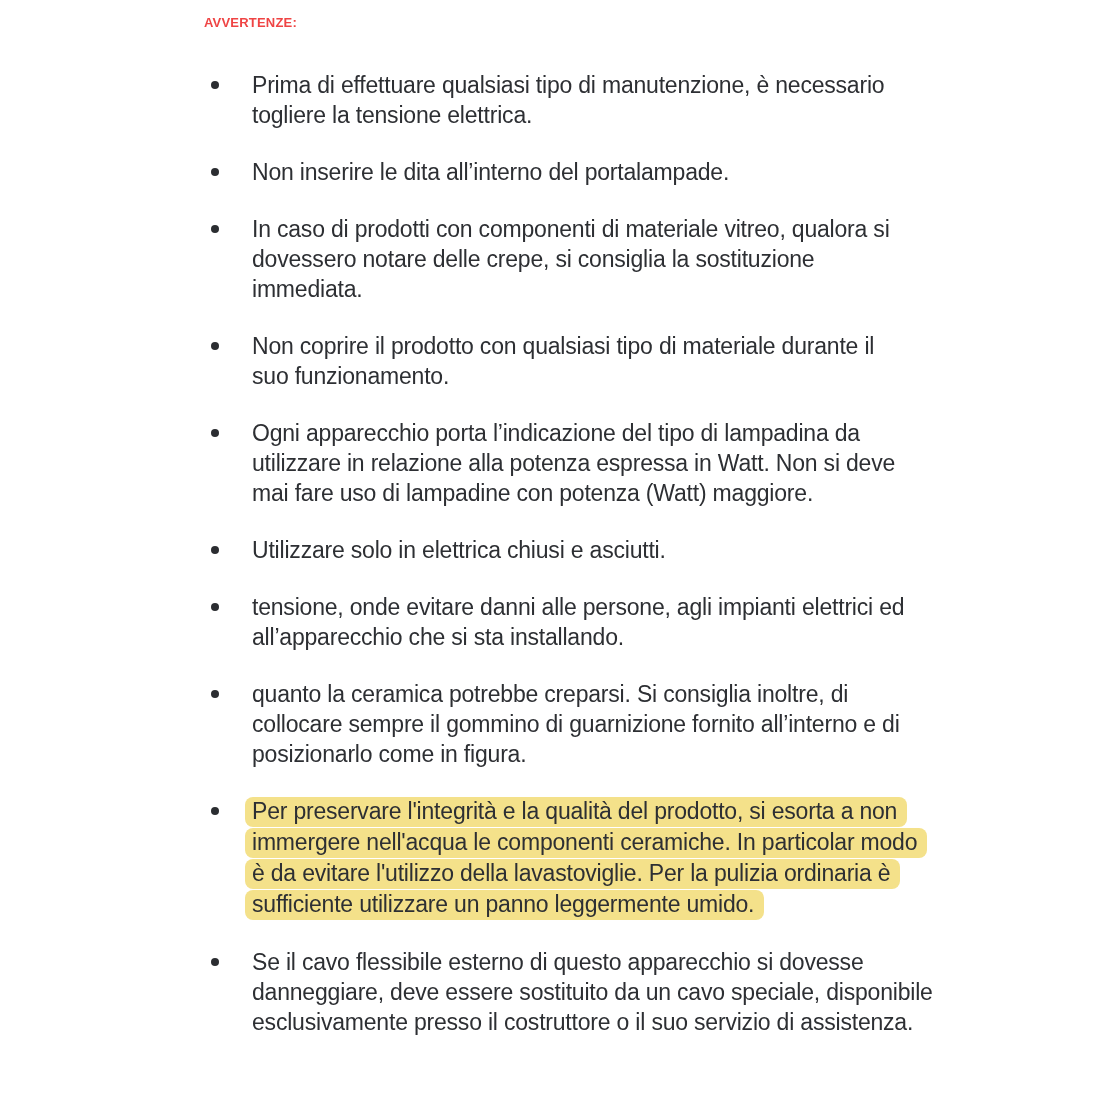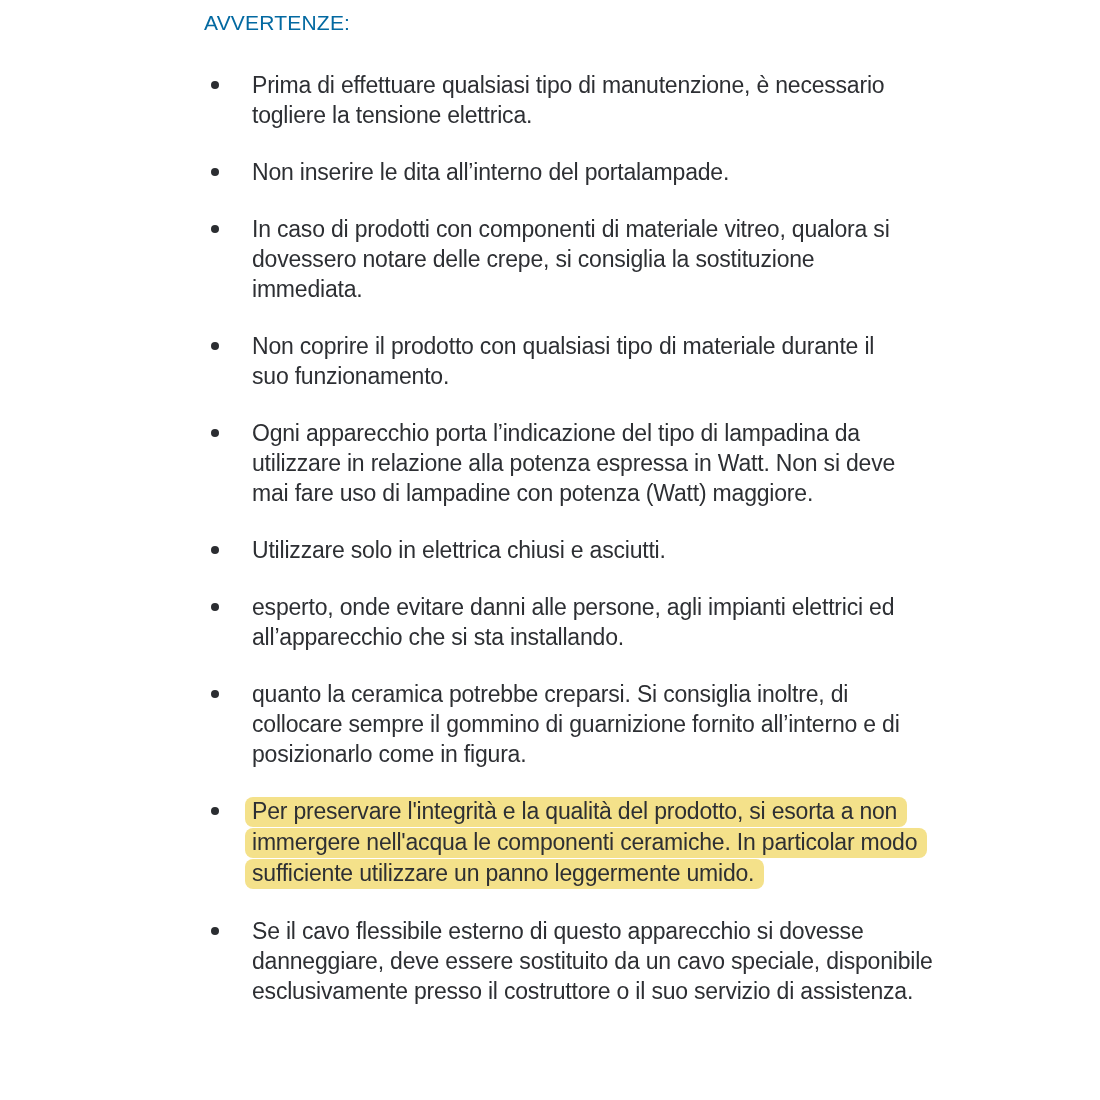--- a/index.html
+++ b/index.html
@@ -15,25 +15,25 @@
     font-family: "Liberation Sans", "DejaVu Sans", sans-serif;
     color: #2d2f33;
   }
   .doc {
     position: absolute;
     left: 204px;
     top: 8px;
     width: 712px;
   }
   .doc-title {
-    font-size: 21px;
-    font-weight: 400;
+    font-size: 13px;
+    font-weight: 700;
     line-height: 30px;
     letter-spacing: 0.2px;
-    color: #0369a1;
+    color: #ef4444;
     margin: 0 0 32px 0;
   }
   .bullet-item {
     position: relative;
     padding-left: 48px;
     margin: 0 0 27px 0;
   }
   .bullet-item:last-child {
     margin-bottom: 0;
   }
@@ -101,35 +101,36 @@
     <span class="line">mai fare uso di lampadine con potenza (Watt) maggiore.</span>
   </div>
 
   <div class="bullet-item">
     <span class="bullet-dot"></span>
     <span class="line">Utilizzare solo in elettrica chiusi e asciutti.</span>
   </div>
 
   <div class="bullet-item">
     <span class="bullet-dot"></span>
-    <span class="line">esperto, onde evitare danni alle persone, agli impianti elettrici ed</span>
+    <span class="line">tensione, onde evitare danni alle persone, agli impianti elettrici ed</span>
     <span class="line">all’apparecchio che si sta installando.</span>
   </div>
 
   <div class="bullet-item">
     <span class="bullet-dot"></span>
     <span class="line">quanto la ceramica potrebbe creparsi. Si consiglia inoltre, di</span>
     <span class="line">collocare sempre il gommino di guarnizione fornito all’interno e di</span>
     <span class="line">posizionarlo come in figura.</span>
   </div>
 
   <div class="bullet-item">
     <span class="bullet-dot"></span>
     <span class="line"><span class="hl-line">Per preservare l'integrità e la qualità del prodotto, si esorta a non</span></span>
     <span class="line"><span class="hl-line">immergere nell'acqua le componenti ceramiche. In particolar modo</span></span>
+    <span class="line"><span class="hl-line">è da evitare l'utilizzo della lavastoviglie. Per la pulizia ordinaria è</span></span>
     <span class="line"><span class="hl-line">sufficiente utilizzare un panno leggermente umido.</span></span>
   </div>
 
   <div class="bullet-item">
     <span class="bullet-dot"></span>
     <span class="line">Se il cavo flessibile esterno di questo apparecchio si dovesse</span>
     <span class="line">danneggiare, deve essere sostituito da un cavo speciale, disponibile</span>
     <span class="line">esclusivamente presso il costruttore o il suo servizio di assistenza.</span>
   </div>
 

